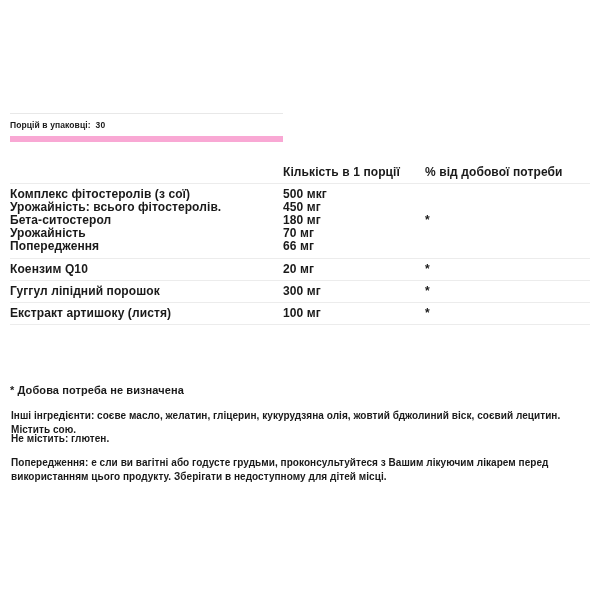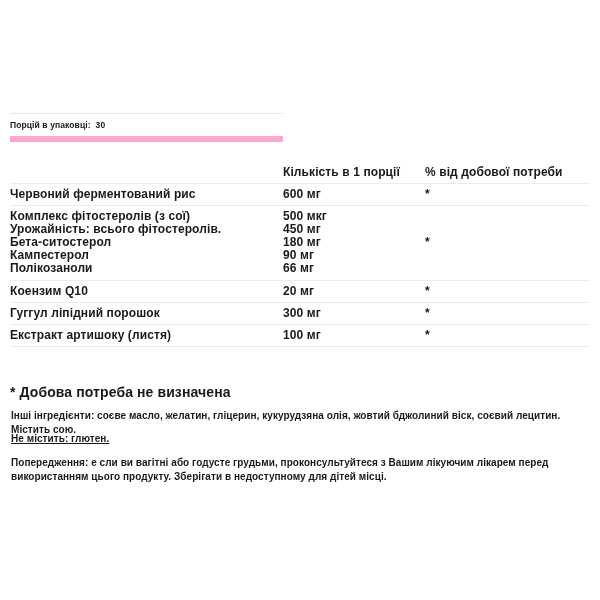--- a/index.html
+++ b/index.html
@@ -94,35 +94,35 @@
 
   .sub-line { display: block; white-space: pre; }
 
   .dv-star { font-size: 8.5px; font-weight: bold; }
 
   
   .footnote {
     position: absolute;
     left: 10px;
     top: 384px;
-    font-size: 14px;
+    font-size: 11px;
     font-weight: bold;
     letter-spacing: 0.1px;
   }
   .para {
     position: absolute;
     left: 11px;
     width: 578px;
     font-size: 10px;
     font-weight: bold;
     line-height: 14px;
     letter-spacing: 0.05px;
   }
   .para-ingredients { top: 409px; }
-  .para-free        { top: 432px; text-decoration: underline; }
+  .para-free        { top: 432px; }
   .para-warning     { top: 456px; width: 580px; }
 </style>
 </head>
 <body>
 
 <div class="label-panel">
 
   <div class="serving-block">
     <div class="serving-row last">
       <span class="s-label">Порцій в упаковці:</span>
@@ -139,40 +139,35 @@
     <thead>
       <tr>
         <th></th>
         <th>Кількість в 1 порції</th>
         <th>% від добової потреби</th>
       </tr>
     </thead>
     <tbody>
 
 
-      <tr>
-        <td>Червоний ферментований рис</td>
-        <td>600 мг</td>
-        <td class="dv-cell dv-star">*</td>
-      </tr>
 
 
       <tr class="multi">
         <td>
           <span class="sub-line">Комплекс фітостеролів (з сої)</span>
           <span class="sub-line">Урожайність: всього фітостеролів.</span>
           <span class="sub-line">Бета-ситостерол</span>
-          <span class="sub-line">Кампестерол</span>
-          <span class="sub-line">Полікозаноли</span>
+          <span class="sub-line">Урожайність</span>
+          <span class="sub-line">Попередження</span>
         </td>
         <td>
           <span class="sub-line">500 мкг</span>
           <span class="sub-line">450 мг</span>
           <span class="sub-line">180 мг</span>
-          <span class="sub-line">90 мг</span>
+          <span class="sub-line">70 мг</span>
           <span class="sub-line">66 мг</span>
         </td>
         <td class="dv-cell dv-star">*</td>
       </tr>
 
       <tr>
         <td>Коензим Q10</td>
         <td>20 мг</td>
         <td class="dv-cell dv-star">*</td>
       </tr>

